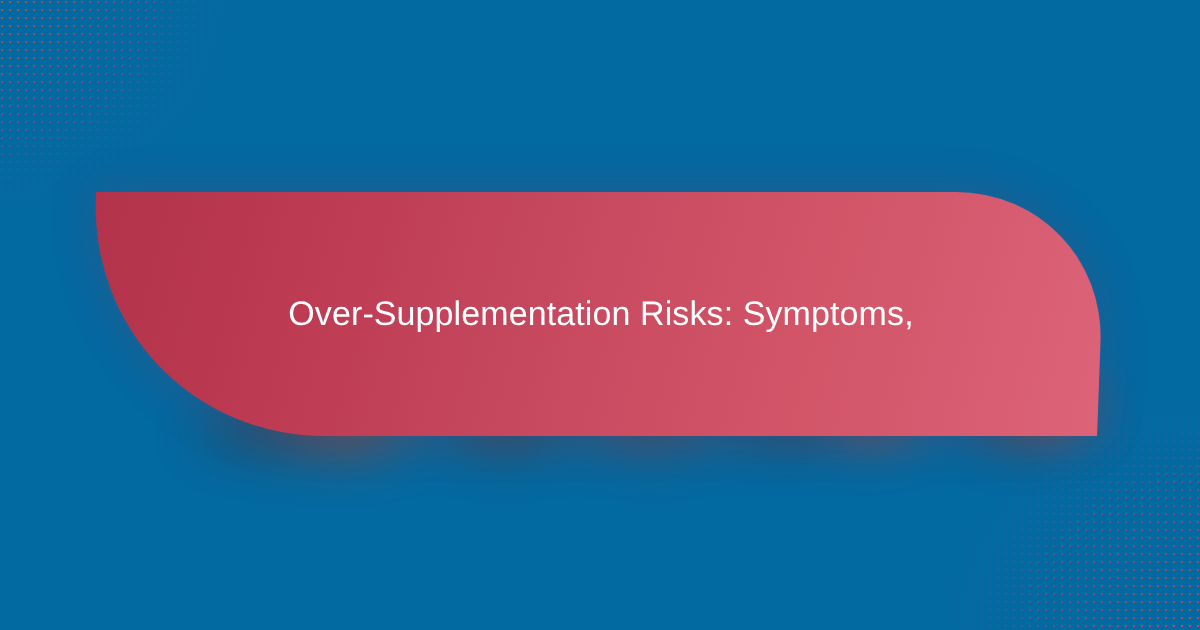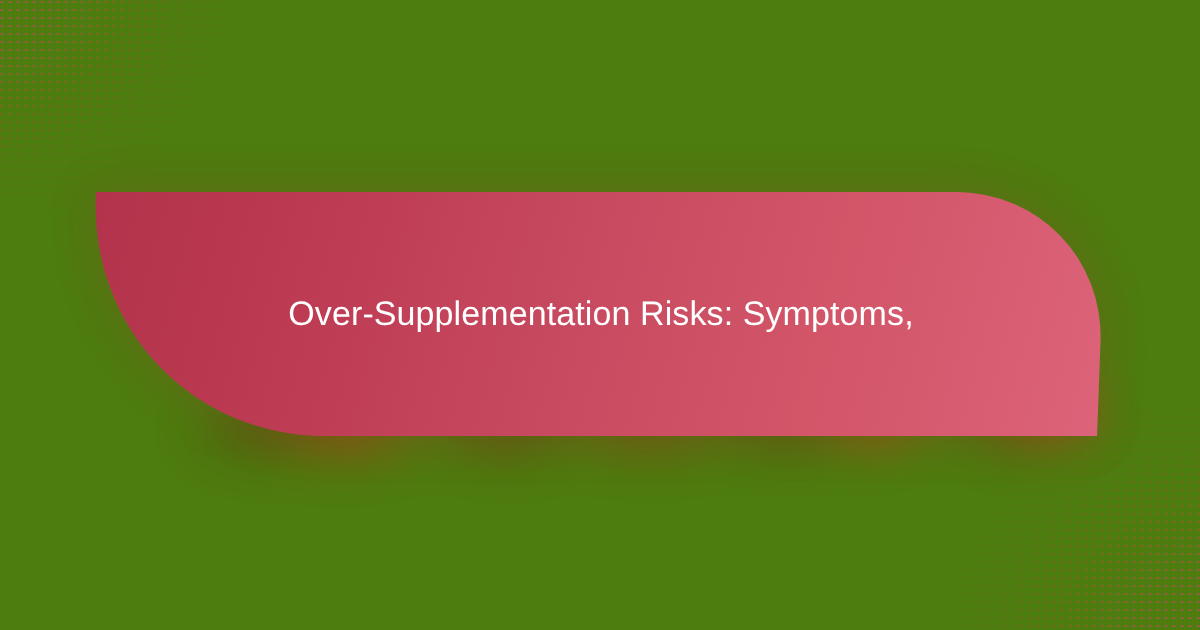--- a/index.html
+++ b/index.html
@@ -9,21 +9,21 @@
   }
   body {
     font-family: "Liberation Sans", sans-serif;
   }
 
   #stage {
     position: relative;
     width: 1200px;
     height: 630px;
     overflow: hidden;
-    background: #4d7c0f;
+    background: #0369a1;
   }
 
   
   .dot-field {
     position: absolute;
     pointer-events: none;
   }
   .dot-field::before {
     content: "";
     position: absolute;

